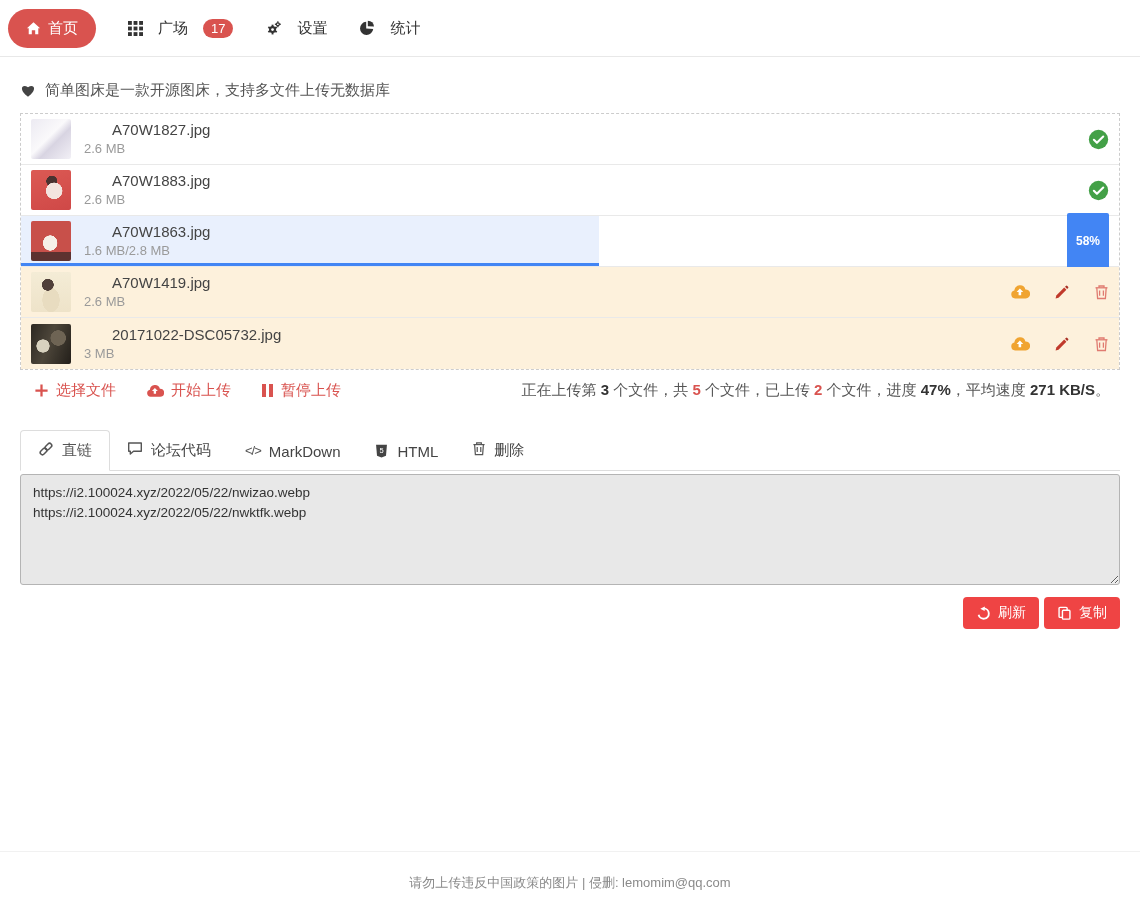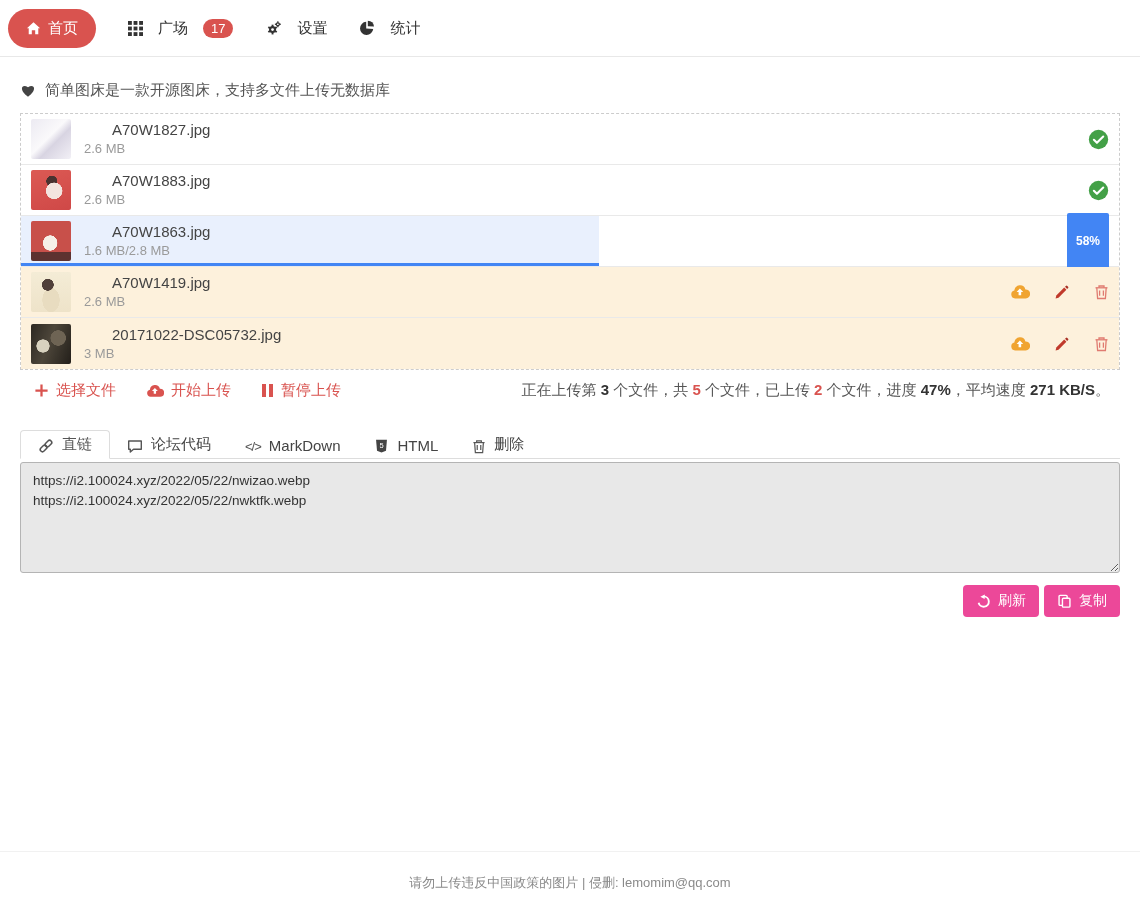--- a/index.html
+++ b/index.html
@@ -48,28 +48,28 @@
   .row-actions { margin-left:auto; display:flex; align-items:center; gap:24px; }
   .row-actions .icon { cursor:pointer; }
   
   .action-bar { display:flex; align-items:center; padding:11px 10px 8px 14px; font-size:15px; }
   .action-link { display:flex; align-items:center; gap:7px; color:#d9534f; margin-right:30px; cursor:pointer; }
   .status-line { margin-left:auto; color:#555; }
   .seg-b { font-weight:bold; color:#333; }
   .seg-r { font-weight:bold; color:#d9534f; }
   
   .tabs { margin-top:22px; display:flex; border-bottom:1px solid #ddd; align-items:flex-end; }
-  .tab { display:flex; align-items:flex-end; gap:8px; padding:4px 17px; font-size:15px; color:#444; cursor:pointer; }
+  .tab { display:flex; align-items:flex-start; gap:8px; padding:10px 17px; font-size:15px; color:#444; cursor:pointer; }
   .tab.active { background:#fff; border:1px solid #ddd; border-bottom:1px solid #fff; margin-bottom:-1px; border-radius:4px 4px 0 0; color:#555; }
   .code-icon::before { content:"</>"; font-size:13px; color:#555; letter-spacing:-1px; }
   
   .output-box { width:100%; height:111px; margin-top:3px; background:#e8e8e8; border:1px solid #b4b4b4; border-radius:3px;
     padding:8px 12px; font-family:"Liberation Sans","DejaVu Sans",sans-serif; font-size:13.5px; line-height:20px; color:#333; resize:vertical; display:block; }
   .btn-row { display:flex; justify-content:flex-end; gap:5px; margin-top:12px; }
-  .btn { display:flex; align-items:center; gap:7px; background:#ec4899; color:#fff; border:none; border-radius:4px;
+  .btn { display:flex; align-items:center; gap:7px; background:#ef4444; color:#fff; border:none; border-radius:4px;
     padding:7px 13px; font-size:14px; cursor:pointer; font-family:inherit; }
   
   .footer { margin-top:auto; flex:none; border-top:1px solid #f1f1f1; text-align:center; color:#8a8a8a; font-size:13px; padding:21px 16px 14px; }
   .footer-line { line-height:19px; display:flex; justify-content:center; align-items:center; gap:5px; }
 </style>
 </head>
 <body>
 
 <div class="navbar">
   <button class="home-pill">

